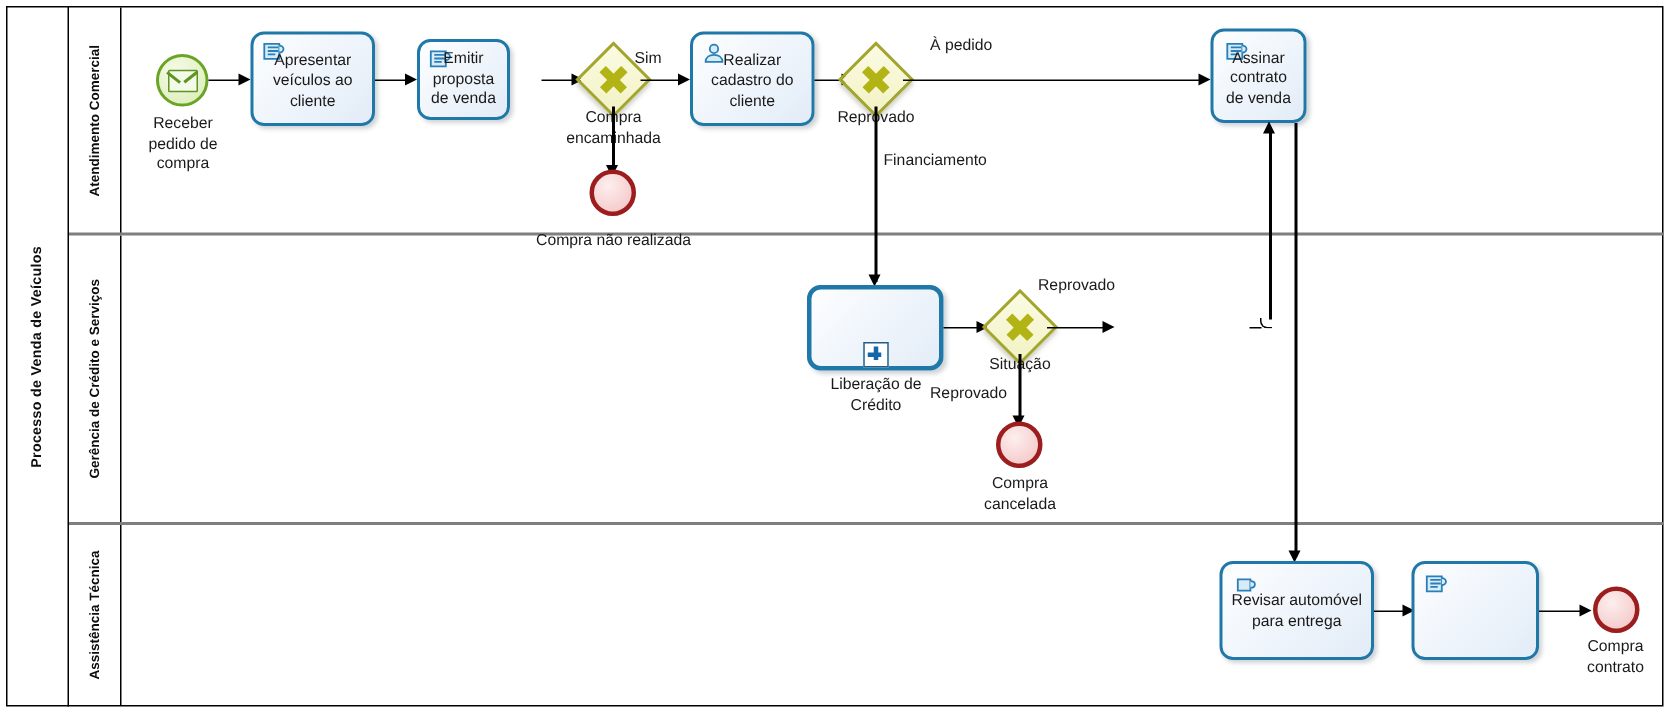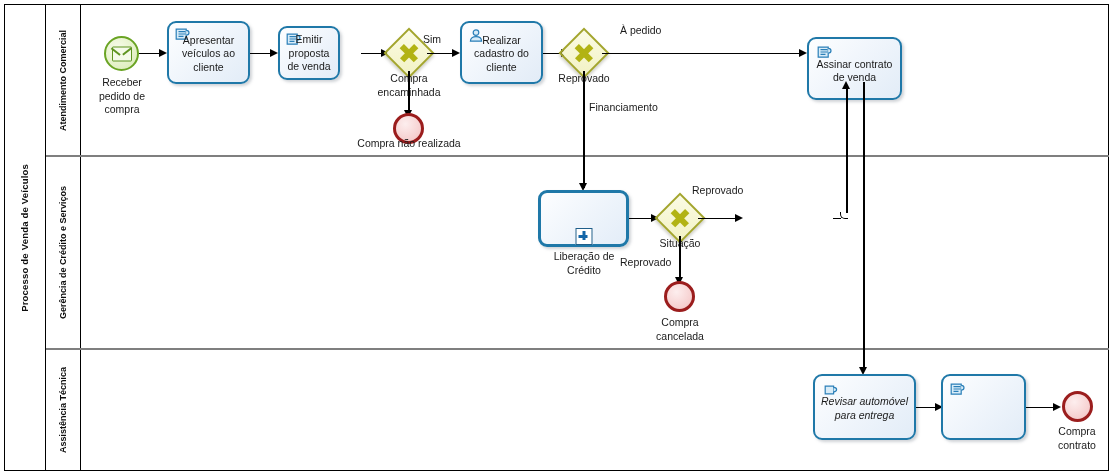--- a/index.html
+++ b/index.html
@@ -132,21 +132,21 @@
   <div class="nlabel" style="left:377px;top:72px;width:64px;">Compra encaminhada</div>
 
   <div class="flabel" style="left:423px;top:33px;">Sim</div>
   <div class="ln h" style="left:427px;top:52.6px;width:27px;"></div>
   <div class="ar r" style="left:452px;top:48.7px;"></div>
 
   <div class="ln v" style="left:408.3px;top:71px;height:43px;"></div>
   <div class="ar d" style="left:404.4px;top:110px;"></div>
 
   <div class="ev end" style="left:393px;top:113px;width:31px;height:31px;"></div>
-  <div class="nlabel" style="left:353px;top:137px;width:112px;">Compra não realizada</div>
+  <div class="nlabel" style="left:353px;top:154px;width:112px;">Compra não realizada</div>
 
   <div class="task offset-lbl" style="left:460px;top:21px;width:83px;height:63px;">
     <span class="ticon" style="left:6px;top:5px;">
       <svg width="16" height="15" viewBox="0 0 16 15">
           <g fill="#d8ecf8" stroke="#2a7fb8" stroke-width="1.2">
         <circle cx="8" cy="4.6" r="2.8"></circle>
             <path d="M2.4 13.2c0-3 2.5-4.6 5.6-4.6s5.6 1.6 5.6 4.6z"></path>
           </g>
         </svg>
     </span>
@@ -163,21 +163,21 @@
   <div class="nlabel" style="left:548px;top:72px;width:72px;">Reprovado</div>
 
   <div class="flabel" style="left:620px;top:24px;">À pedido</div>
   <div class="ln h" style="left:602px;top:52.6px;width:199px;"></div>
   <div class="ar r" style="left:799px;top:48.7px;"></div>
 
   <div class="flabel" style="left:589px;top:101px;">Financiamento</div>
   <div class="ln v" style="left:583.3px;top:71px;height:117px;"></div>
   <div class="ar d" style="left:579.4px;top:183px;"></div>
 
-  <div class="task" style="left:807px;top:19px;width:95px;height:63px;margin-top:18px;">
+  <div class="task" style="left:807px;top:19px;width:64px;height:63px;">
     <span class="ticon" style="left:7px;top:6px;">
       <svg width="17" height="15" viewBox="0 0 17 15">
           <g fill="none" stroke="#2a7fb8" stroke-width="1.2">
         <path d="M2.2 2.2h10v10h-10z" fill="#d8ecf8"></path>
             <path d="M4.5 4.6h7M4.5 7h7M4.5 9.3h5"></path>
         <path d="M12.2 3.4c1.6 0 2.8 1 2.8 2.3s-1.2 2.3-2.8 2.3" fill="#d8ecf8"></path>
           </g>
         </svg>
     </span>
     <span class="tlabel" style="top:54%;">Assinar contrato de venda</span>
@@ -210,21 +210,21 @@
 
 
   <div class="ln h" style="left:833px;top:217.6px;width:8px;"></div>
   <div class="corner" style="left:840px;top:212px;width:7px;height:6px;"></div>
   <div class="ln v" style="left:846.3px;top:88px;height:125px;"></div>
   <div class="ar u" style="left:842.4px;top:81px;"></div>
 
   <div class="ln v" style="left:863.3px;top:82px;height:289px;"></div>
   <div class="ar d" style="left:859.4px;top:367px;"></div>
 
-  <div class="task offset-lbl" style="left:813px;top:374px;width:103px;height:66px;font-style:italic;">
+  <div class="task offset-lbl" style="left:813px;top:374px;width:103px;height:66px;">
     <span class="ticon" style="left:8px;top:7px;">
       <svg width="17" height="14" viewBox="0 0 17 14">
           <g fill="#d8ecf8" stroke="#2a7fb8" stroke-width="1.2">
         <path d="M2.2 3.2h8.4v7.6h-8.4z"></path>
             <path d="M10.6 4.4c1.7 0 3 .9 3 2.2s-1.3 2.2-3 2.2"></path>
           </g>
         </svg>
     </span>
     <span class="tlabel">Revisar automóvel para entrega</span>
   </div>

